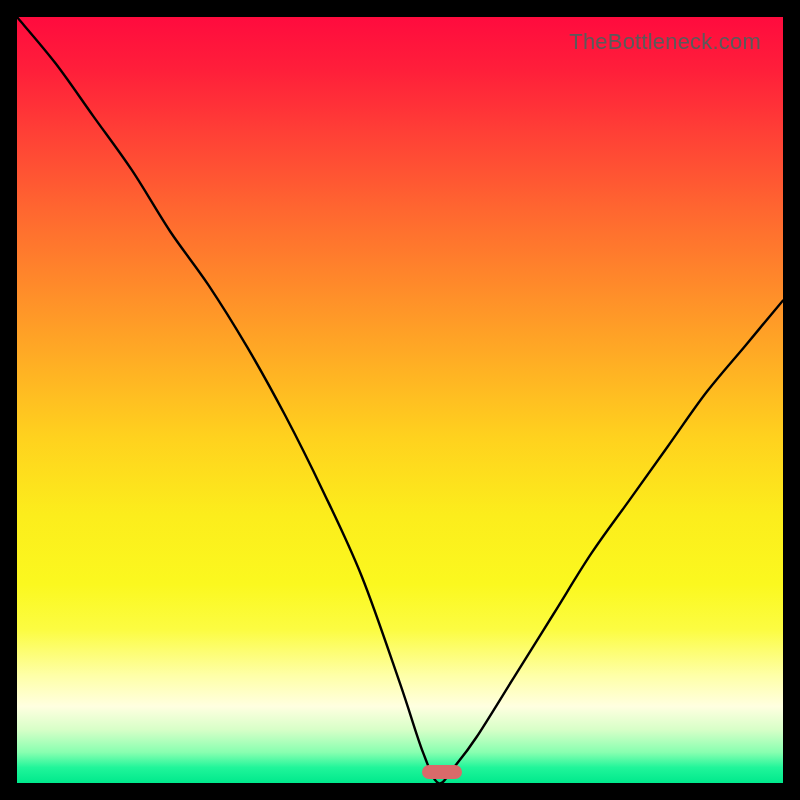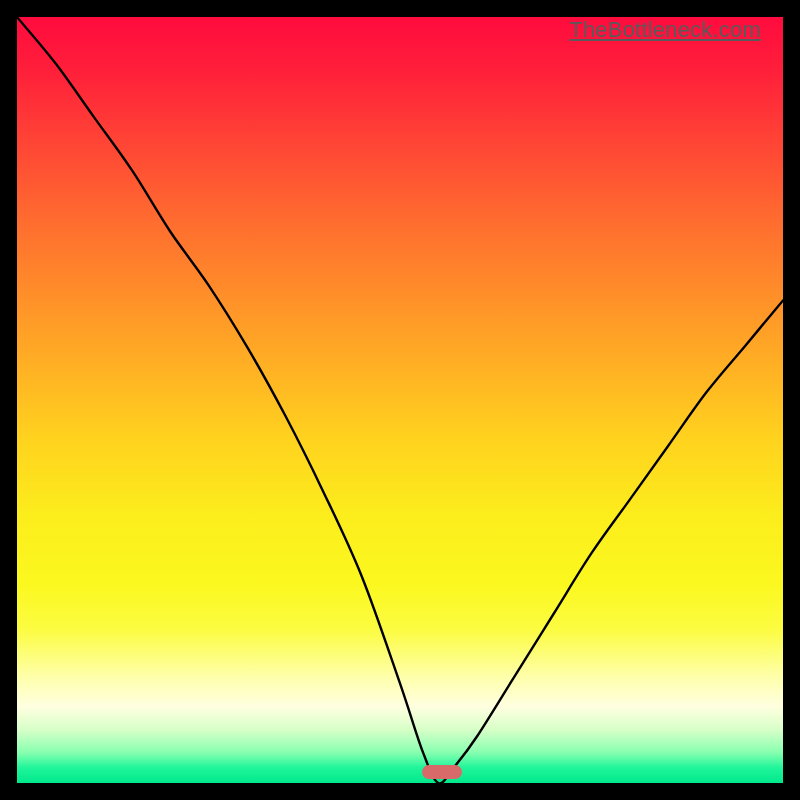--- a/index.html
+++ b/index.html
@@ -30,28 +30,27 @@
       #feffa8 86%,
       #ffffe0 90%,
       #d8ffc8 93%,
       #88ffb0 96%,
       #20f59a 98%,
       #00e98c 100%
     );
   }
   .watermark {
     position: absolute;
-    top: 0;
+    top: 12px;
     right: 22px;
     font-family: Arial, Helvetica, sans-serif;
     font-size: 22px;
     color: #5a5a5a;
     font-weight: 500;
     letter-spacing: 0.2px;
-    text-decoration: underline;
   }
   .curve {
     position: absolute;
     inset: 0;
     width: 766px;
     height: 766px;
   }
   .marker {
     position: absolute;
     width: 40px;

